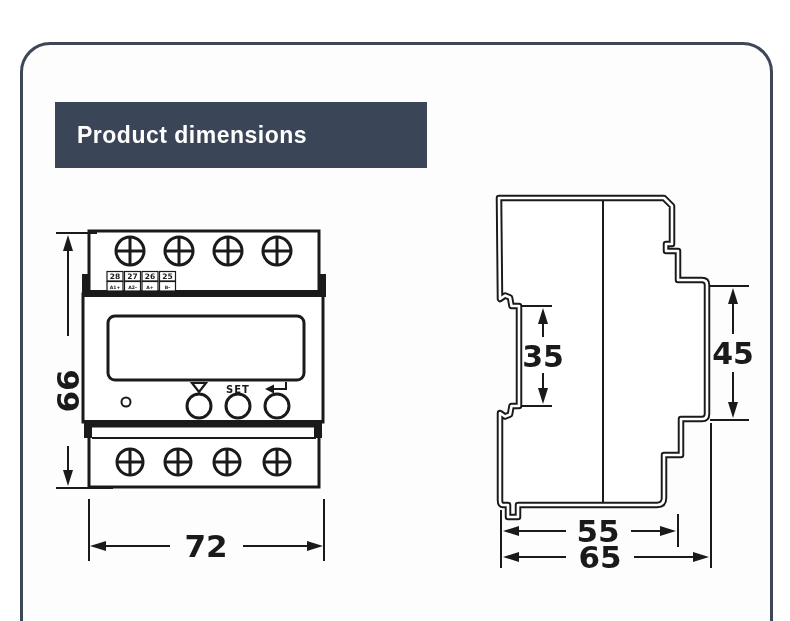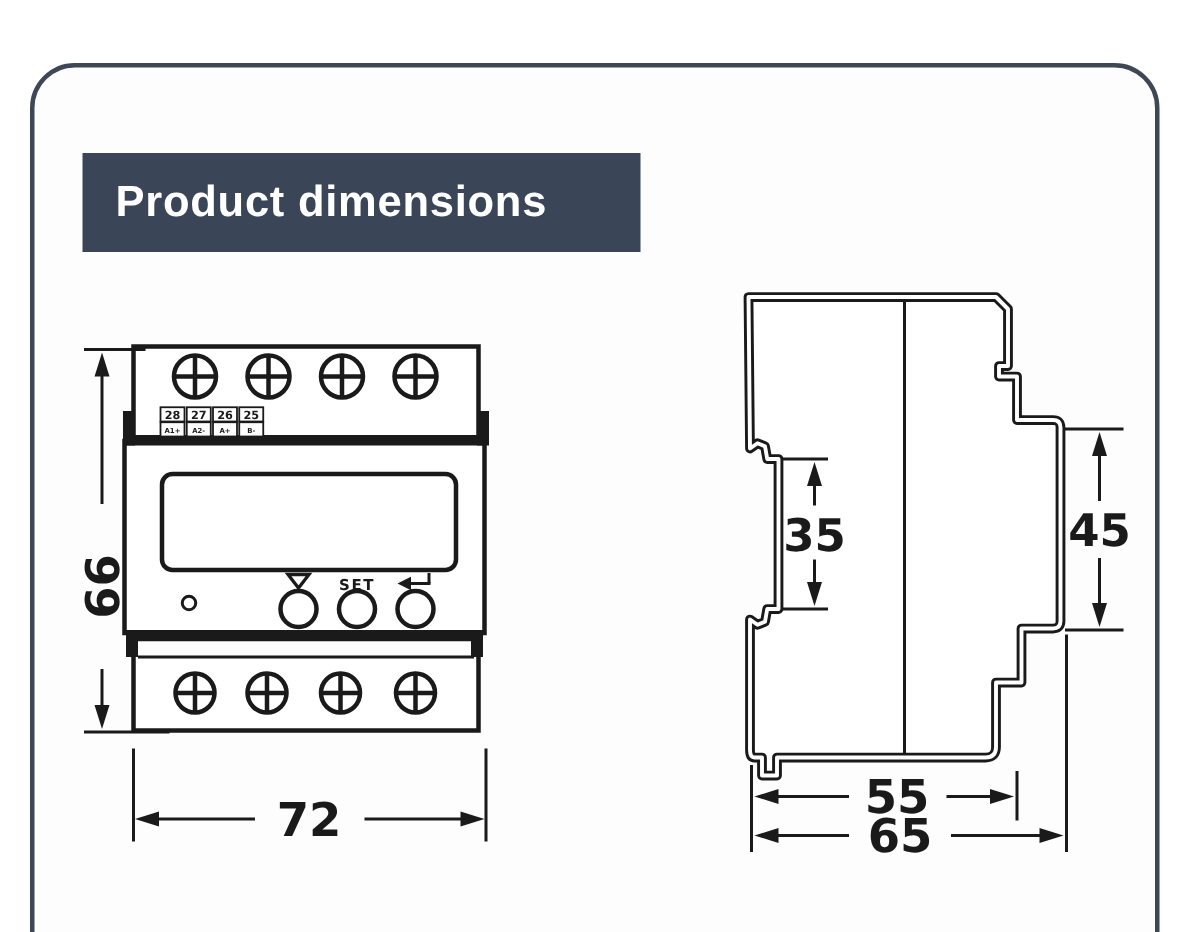--- a/index.html
+++ b/index.html
@@ -1,21 +1,21 @@
 <!DOCTYPE html>
 <html style="--card_border: #3d4756; --title_bg: #3a4557; --title_text: #ffffff; --ink: #1a1a1a; --paper: #fdfdfe;"><head>
 <meta charset="utf-8">
 <style>
   html,body{margin:0;padding:0;background:#ffffff;width:790px;height:621px;overflow:hidden;
     font-family:"Liberation Sans", sans-serif;}
   .card{position:absolute;left:20px;top:42px;width:747px;height:640px;
     border:3px solid var(--card_border,#3d4756);border-radius:30px;background:var(--paper,#fdfdfe);}
   .title-bar{position:absolute;left:55px;top:102px;width:372px;height:66px;
     background:var(--title_bg,#3a4557);display:flex;align-items:center;box-sizing:border-box;padding-left:22px;}
-  .title-bar span{color:var(--title_text,#ffffff);font-size:29px;font-weight:bold;letter-spacing:.5px;}
+  .title-bar span{color:var(--title_text,#ffffff);font-size:23px;font-weight:bold;letter-spacing:.5px;}
   svg{position:absolute;left:0;top:0;}
   
   .ln{stroke:var(--ink,#1a1a1a);fill:none;stroke-width:2;}
   .ln3{stroke:var(--ink,#1a1a1a);fill:none;stroke-width:3;}
   .body-rect{fill:#ffffff;stroke:var(--ink,#1a1a1a);stroke-width:3;}
   .cell{fill:#ffffff;stroke:var(--ink,#1a1a1a);stroke-width:1.2;}
   .dark{fill:var(--ink,#1a1a1a);stroke:none;}
   .arrow{fill:var(--ink,#1a1a1a);stroke:none;}
   .outline-thick{fill:#ffffff;stroke:var(--ink,#1a1a1a);stroke-width:6.5;stroke-linejoin:round;}
   .outline-inner{fill:none;stroke:#ffffff;stroke-width:2.6;stroke-linejoin:round;}

